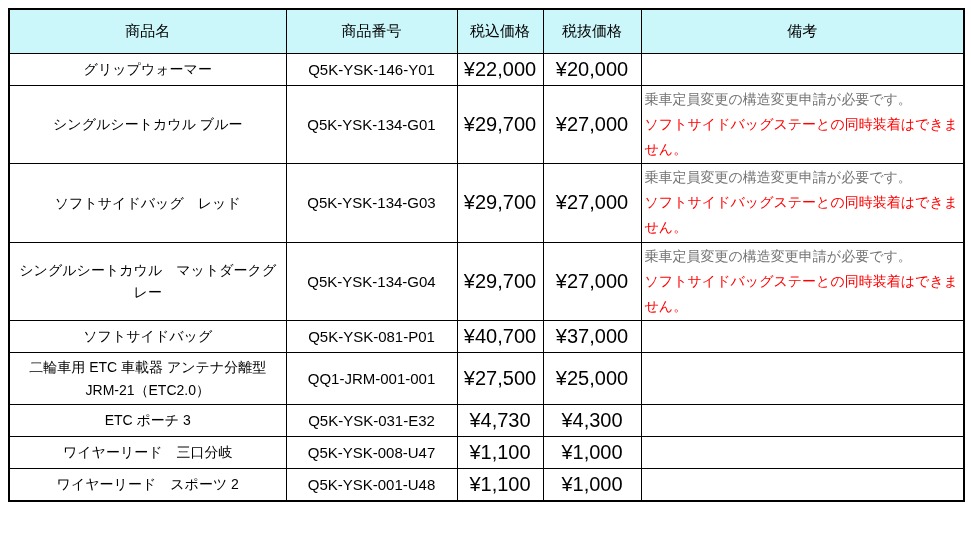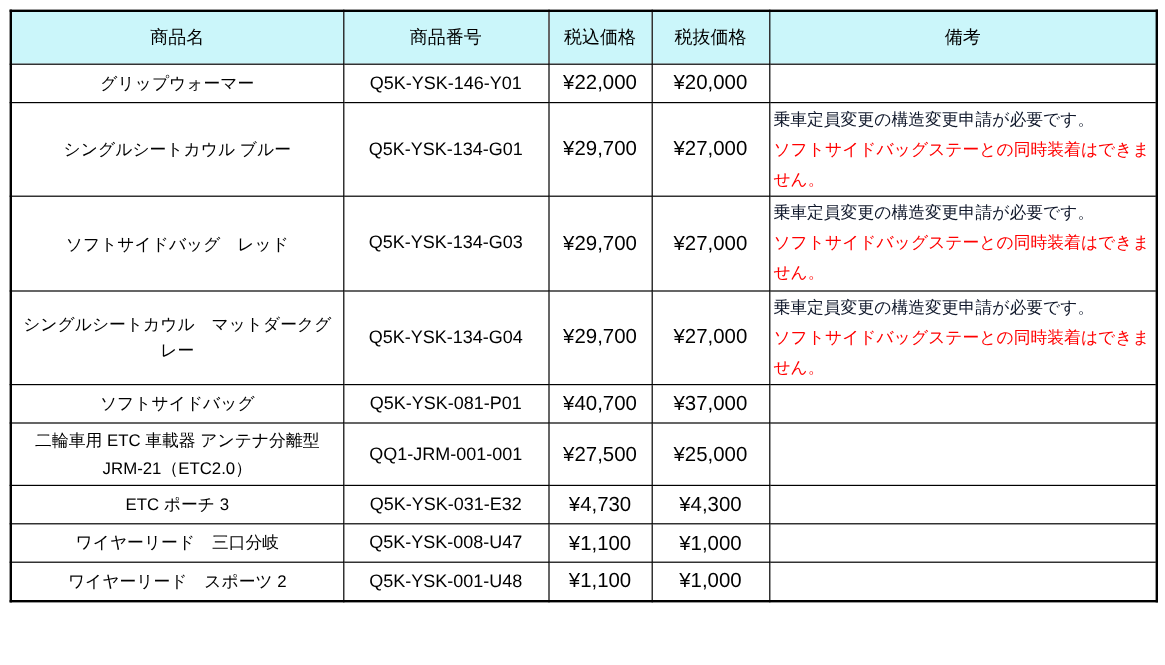--- a/index.html
+++ b/index.html
@@ -33,28 +33,28 @@
   .h-s   { height: 32px; margin-left: 36px; }
   .h-d   { height: 53px; }
   .h-e   { height: 52px; margin-left: 32px; }
   .c-name {
     font-size: 14px;
     white-space: pre-line;
     line-height: 1.6;
     padding: 1px 4px;
   }
   .c-code  { font-size: 15px; }
-  .c-price { font-size: 17px; }
+  .c-price { font-size: 20px; }
   .c-note {
     text-align: left;
     padding: 1px 3px;
     font-size: 14px;
     line-height: 1.8;
   }
-  .note-line1 { color: #0f172a; }
+  .note-line1 { color: #737373; }
   .note-line2 { color: var(--warning-text, #ff0000); }
 </style>
 </head>
 <body>
 
 <table class="price-table">
   <colgroup>
     <col style="width:277px">
       <col style="width:171px">
       <col style="width:86px">

